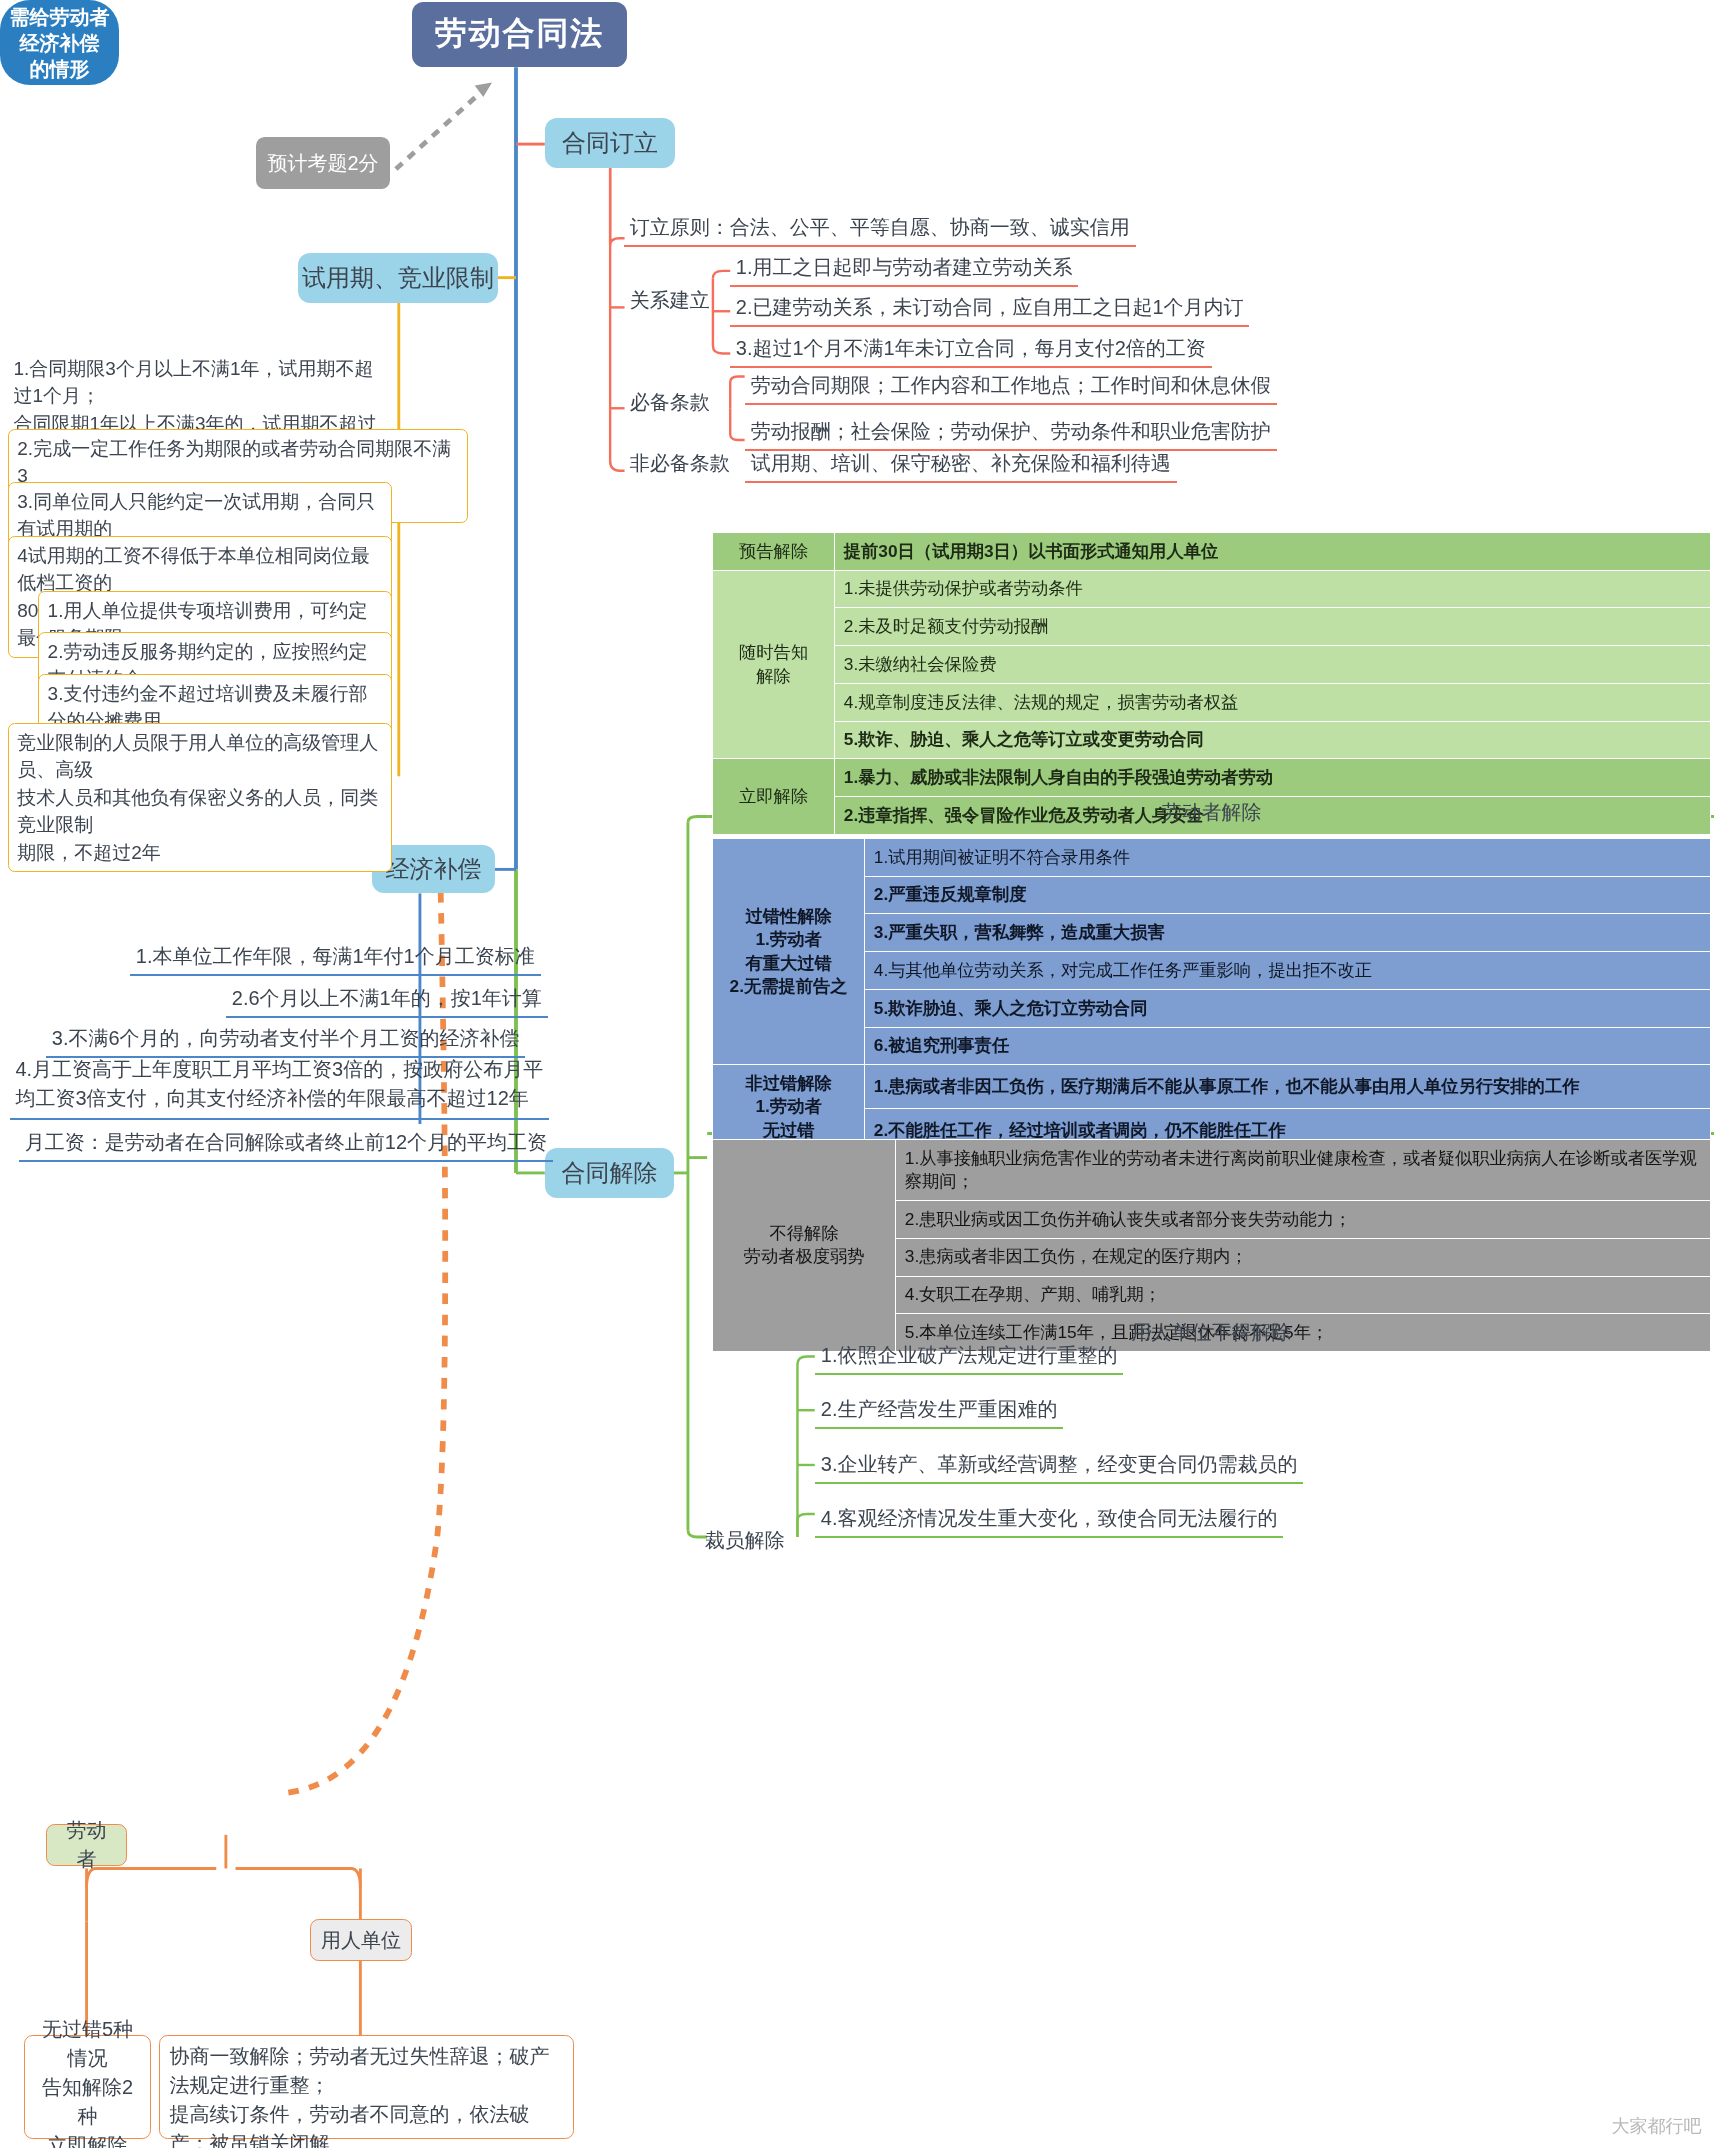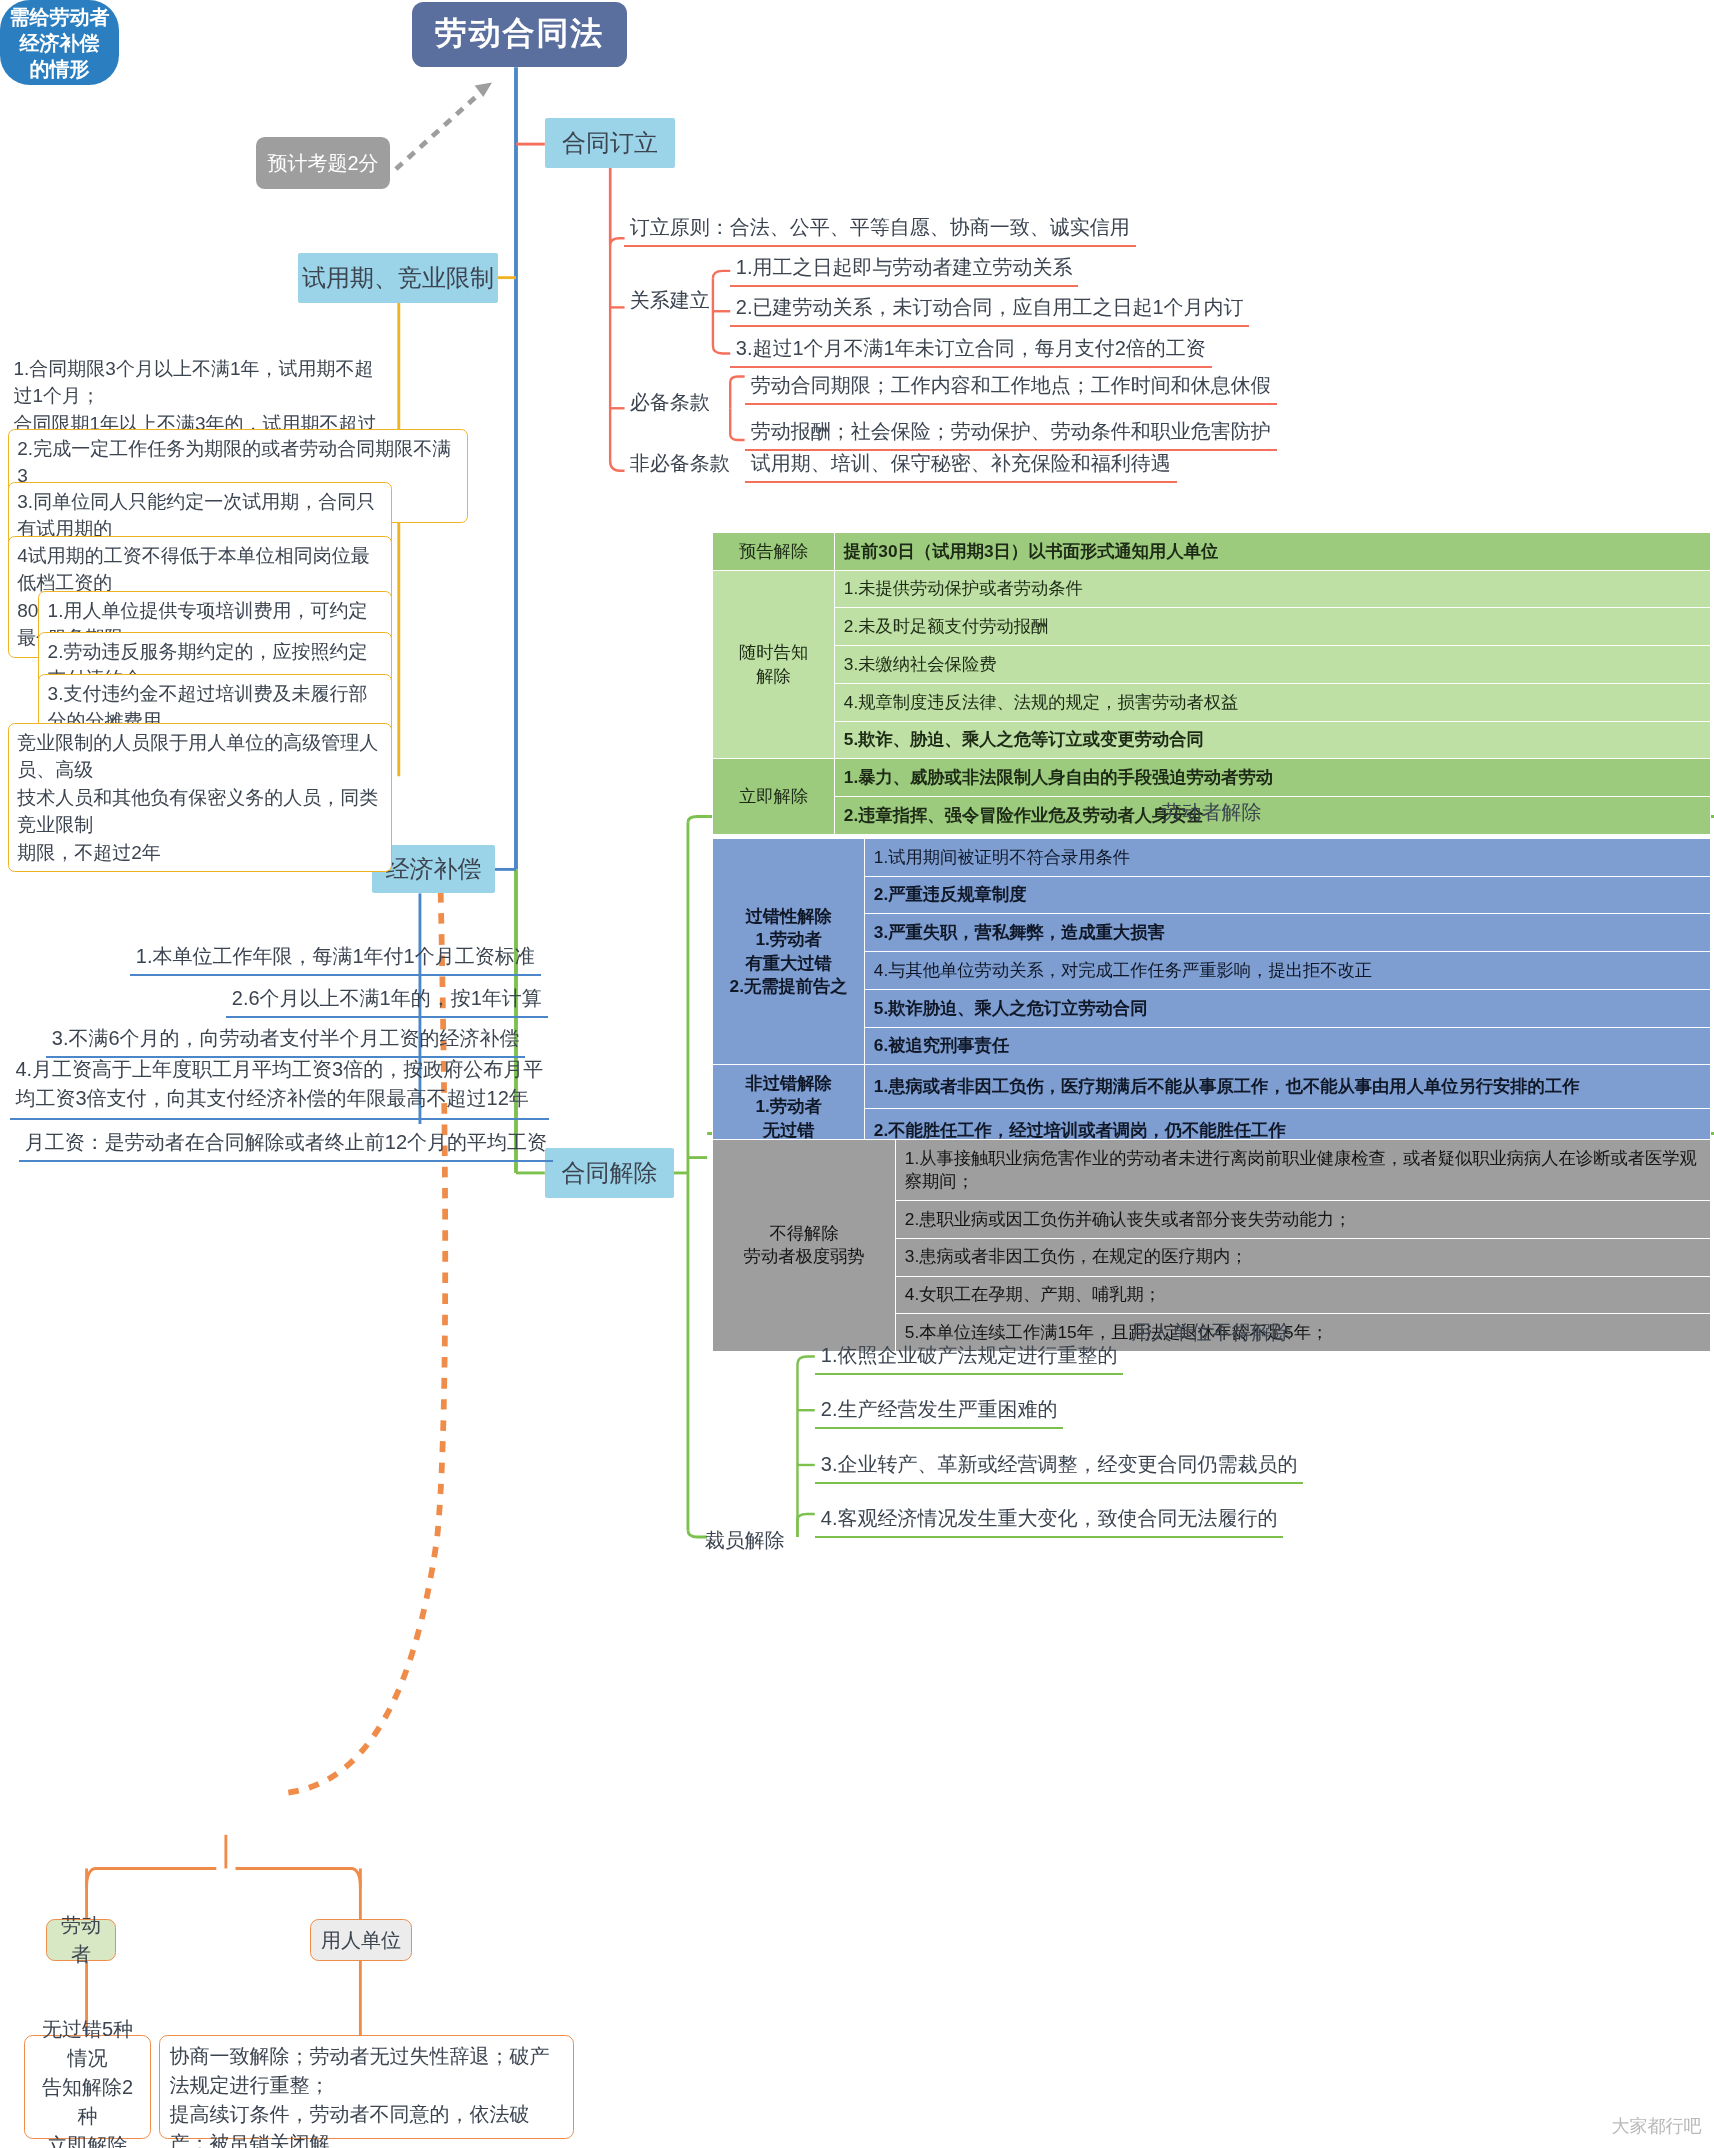--- a/index.html
+++ b/index.html
@@ -13,21 +13,21 @@
 
   
   .root{
     left:412px;top:1.9px;width:215px;height:65px;
     background:#5a6f9e;border-radius:11.5px;
     color:#fff;font-size:32px;font-weight:bold;
     display:flex;align-items:center;justify-content:center;letter-spacing:1.9px;
   }
   
   .mainb{
-    background:#9bd4e8;border-radius:2px;color:#3c4450;
+    background:#9bd4e8;border-radius:12px;color:#3c4450;
     font-size:24px;display:flex;align-items:center;justify-content:center;
   }
   .b-hetong{left:545px;top:118px;width:130px;height:50px;}
   .b-shiyong{left:298px;top:253px;width:200px;height:50px;}
   .b-jingji{left:372px;top:845px;width:123px;height:48px;}
   .b-jiechu{left:545px;top:1148px;width:129px;height:50px;}
 
   .note{
     left:256px;top:137px;width:134px;height:52px;background:#9e9e9e;
     border-radius:8.6px;color:#fff;font-size:20px;
@@ -304,21 +304,21 @@
   <div class="leaf blue" style="left:130px;top:944px;">1.本单位工作年限，每满1年付1个月工资标准</div>
   <div class="leaf blue" style="left:226px;top:986px;">2.6个月以上不满1年的，按1年计算</div>
   <div class="leaf blue" style="left:46px;top:1026px;">3.不满6个月的，向劳动者支付半个月工资的经济补偿</div>
   <div class="leaf blue" style="left:9.6px;top:1055px;white-space:pre-line;line-height:1.45;">4.月工资高于上年度职工月平均工资3倍的，按政府公布月平
 均工资3倍支付，向其支付经济补偿的年限最高不超过12年</div>
   <div class="leaf blue" style="left:19px;top:1130px;">月工资：是劳动者在合同解除或者终止前12个月的平均工资</div>
 
   <div class="bigblue" style="white-space:pre-line;border-radius:30px;">需给劳动者
 经济补偿
 的情形</div>
-  <div class="obox green ctr" style="left:46px;top:1919px;width:70px;height:42px;">劳动者</div>
+  <div class="obox green ctr" style="left:46px;top:1824px;width:81px;height:42px;">劳动者</div>
   <div class="obox gray ctr" style="left:310px;top:1919px;width:102px;height:42px;">用人单位</div>
   <div class="obox ctr" style="left:24px;top:2035px;width:127px;height:104px;white-space:pre-line;">无过错5种情况
 告知解除2种
 立即解除</div>
   <div class="obox" style="left:159px;top:2035px;width:415px;height:104px;white-space:pre-line;">协商一致解除；劳动者无过失性辞退；破产法规定进行重整；
 提高续订条件，劳动者不同意的，依法破产；被吊销关闭解
 散；</div>
 
   <div class="wm">大家都行吧</div>
 </div>

